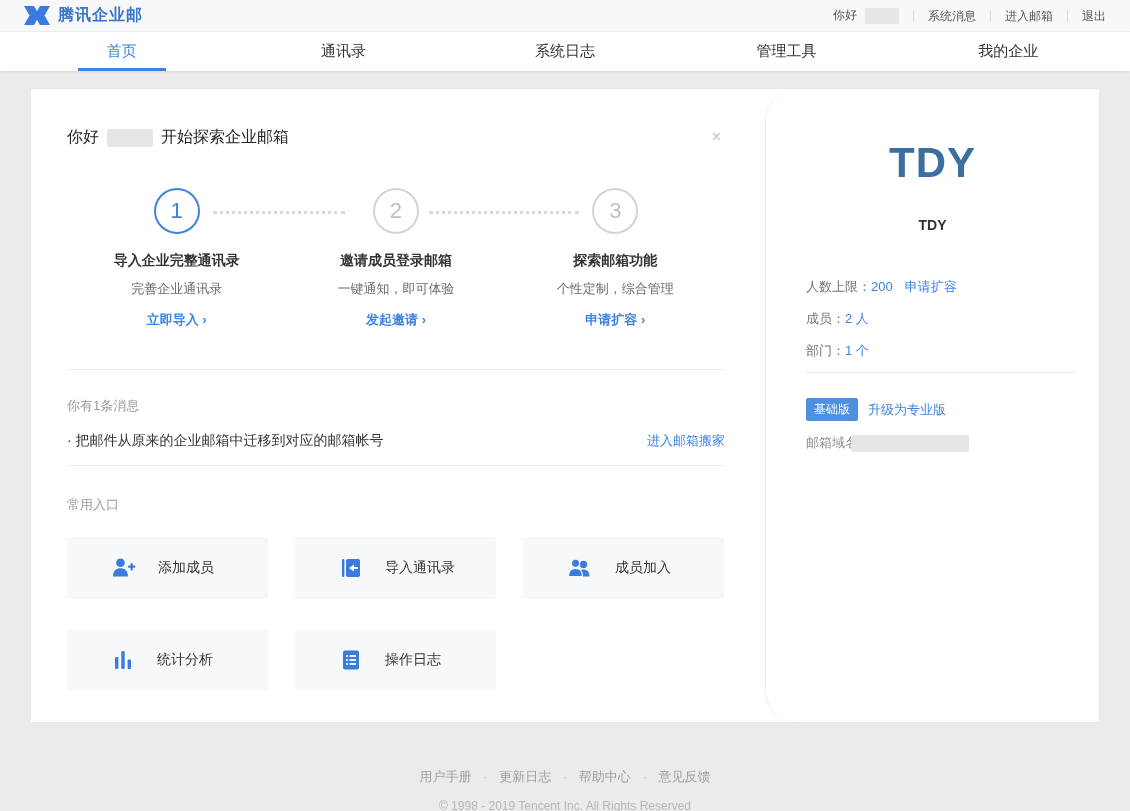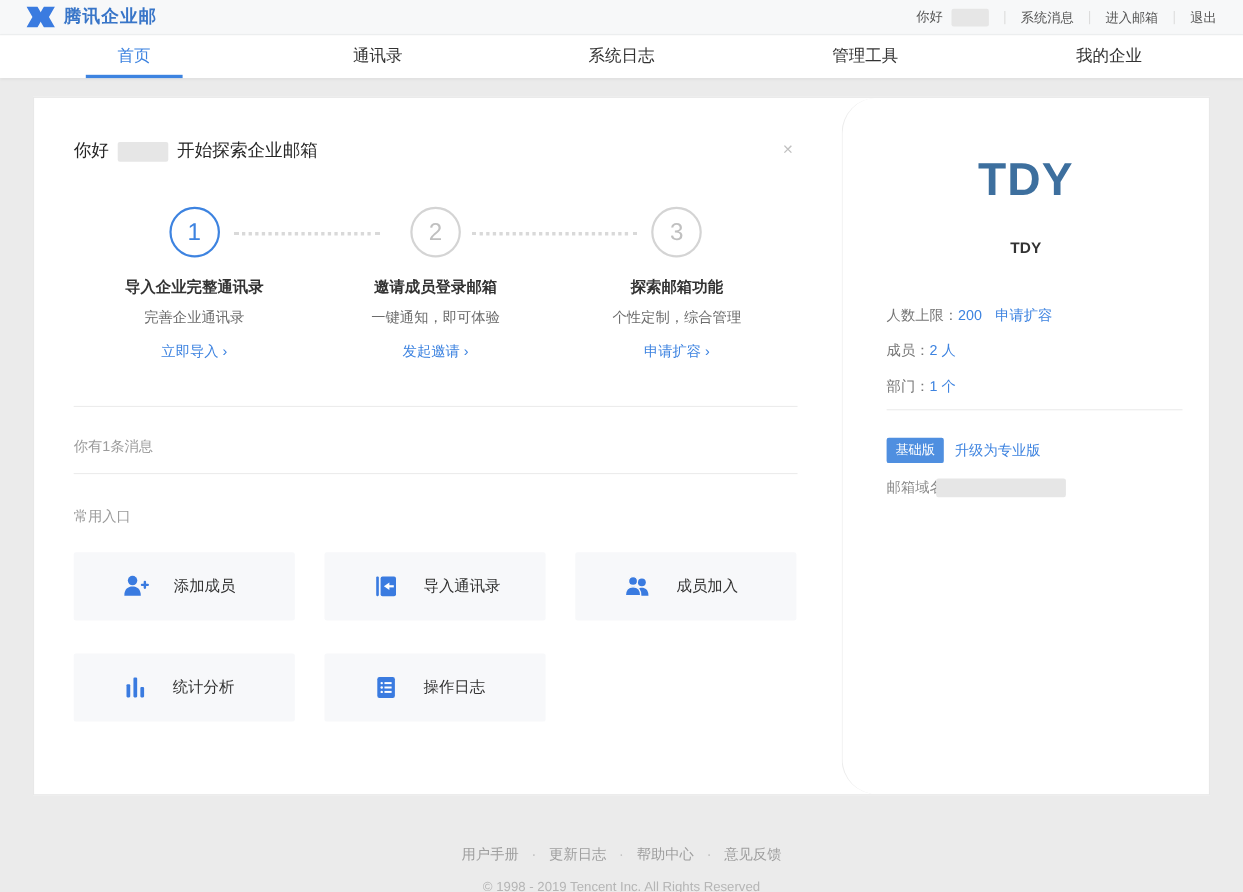--- a/index.html
+++ b/index.html
@@ -52,21 +52,21 @@
     background:#fff; position:relative; z-index:1; font-weight:300;
   }
   .step-circle.active { border-color:#3d83e0; color:#3d83e0; }
   .dots { position:absolute; top:23px; border-top:3px dotted #d9d9d9; }
   .dots-1 { left:146px; width:132px; }
   .dots-2 { left:362px; width:150px; }
   .steps-row { display:grid; grid-template-columns:1fr 1fr 1fr; text-align:center; }
   .step-title { margin-top:18px; font-size:14px; font-weight:bold; color:#333; }
   .step-desc  { margin-top:10px; font-size:13px; color:#6b6b6b; }
   .step-link  { margin-top:13px; font-size:13px; }
-  .step-link span { color:#3d83e0; cursor:pointer; }
+  .step-link span { color:#3d83e0; cursor:pointer;font-weight:bold; }
   .divider { margin-top:40px; border-top:1px solid #ececec; }
   
   .msg-header { margin-top:27px; color:#9b9b9b; font-size:13px; }
   .msg-row { margin-top:17px; display:flex; justify-content:space-between; align-items:center; }
   .msg-text { font-size:14px; color:#333; }
   .msg-action { font-size:13px; color:#3d83e0; cursor:pointer; }
   .divider2 { margin-top:15px; border-top:1px solid #ececec; }
   
   .shortcut-header { margin-top:30px; color:#9b9b9b; font-size:13px; }
   .tiles { margin-top:23px; display:grid; grid-template-columns:repeat(3,201px); column-gap:27px; row-gap:30px; }
@@ -181,20 +181,24 @@
       <div class="steps-row">
         <div class="step-link"><span>立即导入 ›</span></div>
         <div class="step-link"><span>发起邀请 ›</span></div>
         <div class="step-link"><span>申请扩容 ›</span></div>
       </div>
     </div>
 
     <div class="divider"></div>
 
     <div class="msg-header">你有1条消息</div>
+    <div class="msg-row">
+      <span class="msg-text">· 把邮件从原来的企业邮箱中迁移到对应的邮箱帐号</span>
+      <span class="msg-action">进入邮箱搬家</span>
+    </div>
     <div class="divider2"></div>
 
     <div class="shortcut-header">常用入口</div>
     <div class="tiles">
 
       <div class="tile">
         <span style="display:flex;">
           <svg width="25" height="24" viewBox="0 0 25 24">
             <circle cx="9.5" cy="6.8" r="4.3" fill="#3a7be0"></circle>
             <path d="M2,20.5 C2,14.5 5.4,12.2 9.5,12.2 C13.6,12.2 17,14.5 17,20.5 Z" fill="#3a7be0"></path>

